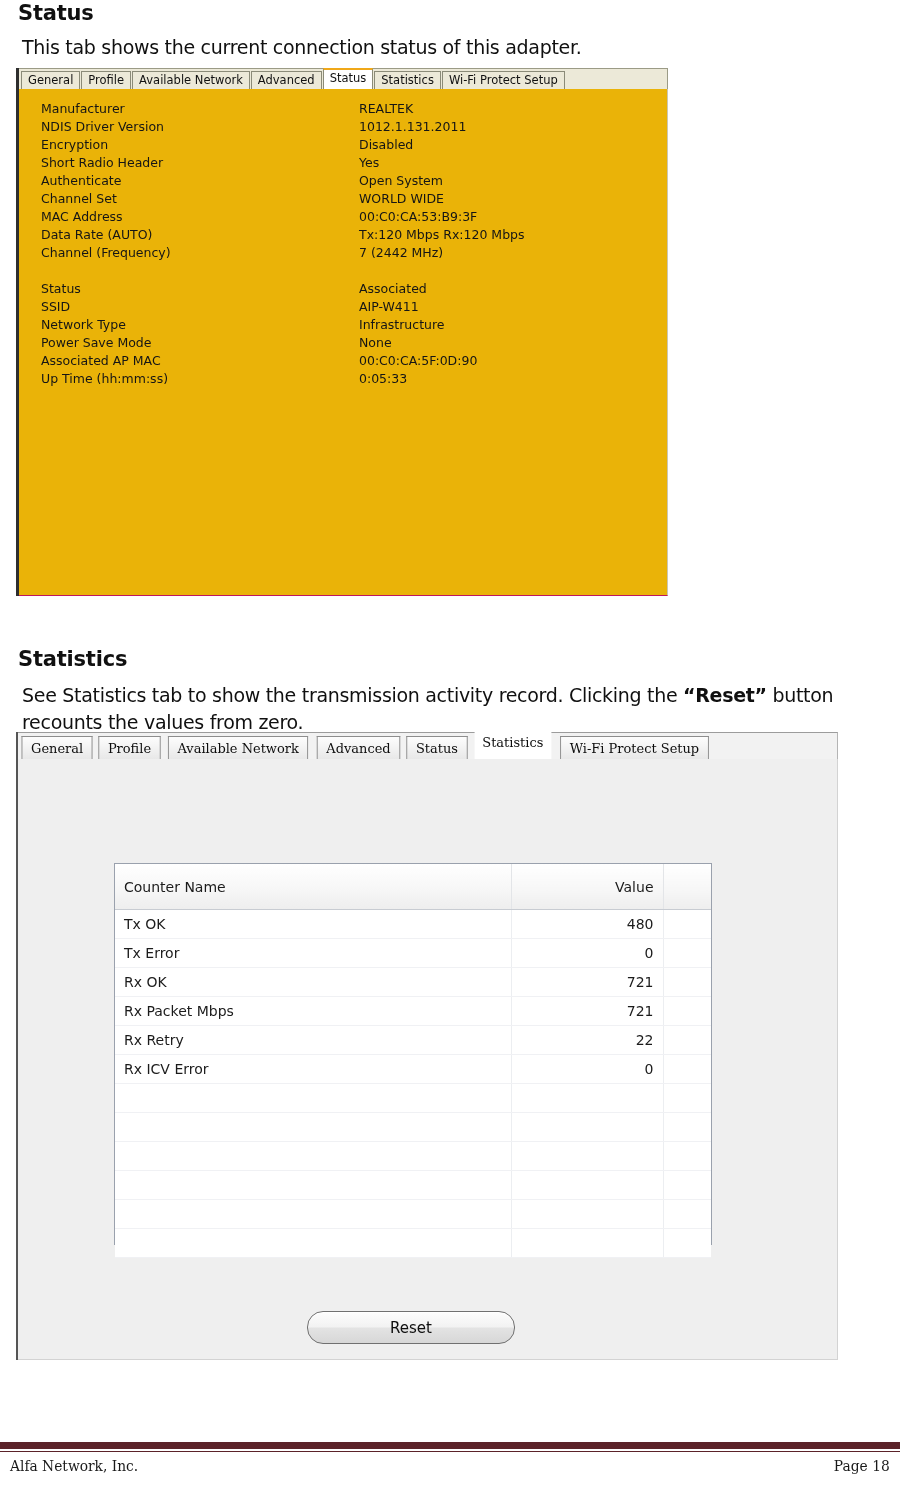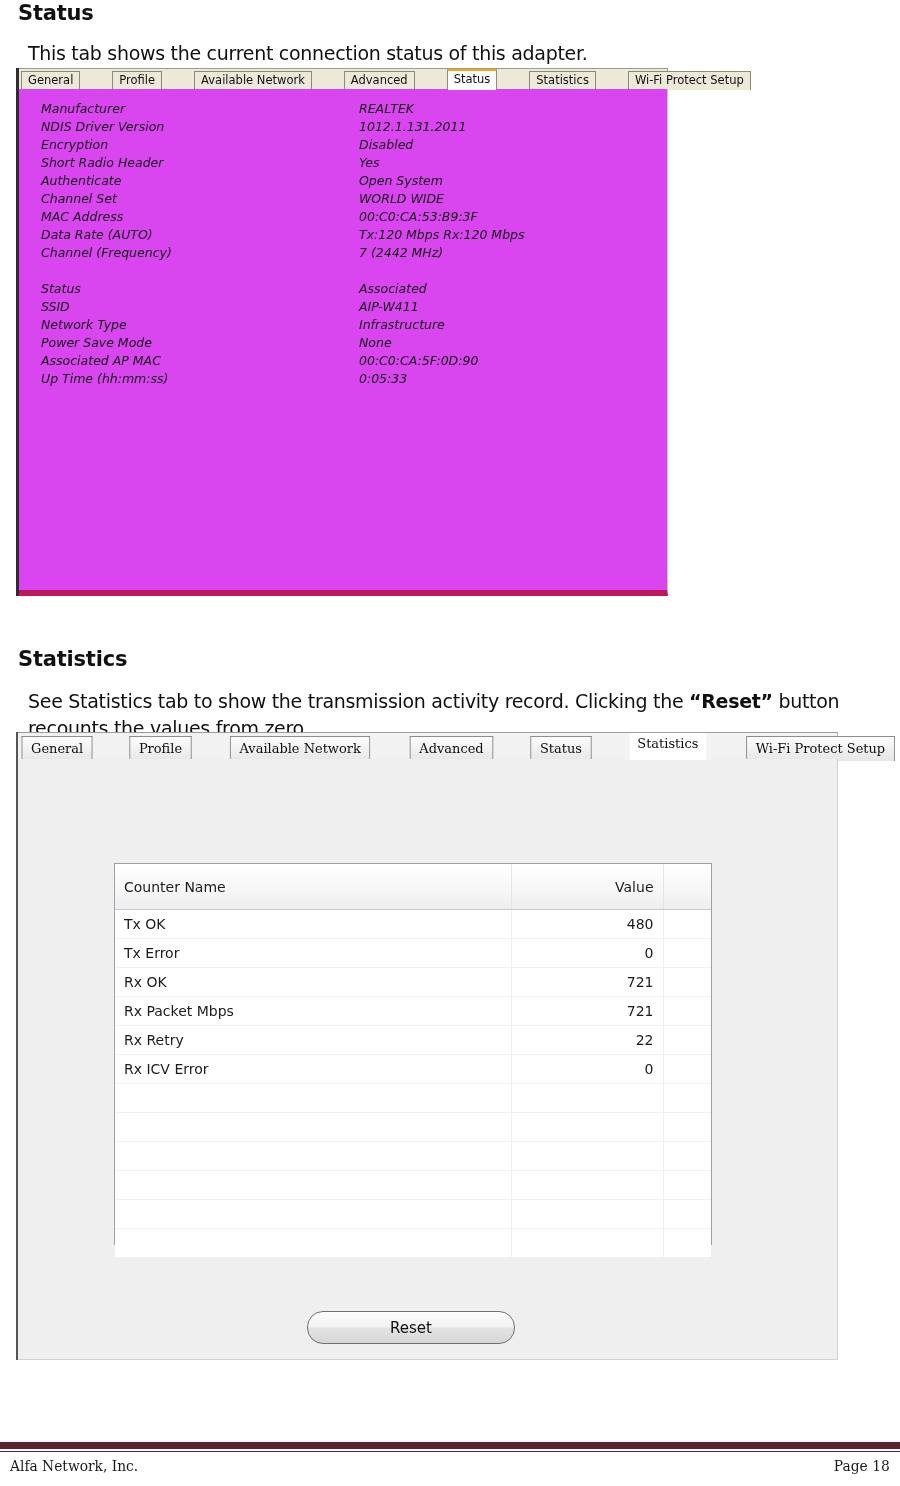--- a/index.html
+++ b/index.html
@@ -29,35 +29,34 @@
     font-weight: bold;
     margin: 0;
     padding: 0;
     letter-spacing: -0.2px;
     color: #101010;
   }
   p.section-body {
     font-family: "DejaVu Sans", sans-serif;
     font-size: 19px;
     font-weight: 400;
-    margin: 10px;
+    margin: 4px;
     padding: 0;
     line-height: 27px;
     color: #101010;
     letter-spacing: -0.3px;
   }
   p.section-body b { font-weight: bold; }
 
   
   .tabstrip {
     display: flex;
-    align-items: center;
+    align-items: flex-end;
     position: relative;
     box-sizing: border-box;
-    gap: 31px;
   }
   .tabstrip .filler {
     flex: 1 1 auto;
     align-self: stretch;
   }
 
   
   .status-shot {
     position: absolute;
     left: 16px;
@@ -105,24 +104,23 @@
     border-bottom: 1px solid #8b8b78;
     background: #ece9d8;
     height: 20px;
   }
   .status-panel {
     position: absolute;
     left: 0;
     top: 21px;
     right: 0;
     bottom: 0;
-    background: #d946ef;
+    background: #eab308;
     border-right: 1px solid #c9c6b6;
-    border-bottom: 6px solid #be185d;
-    font-style: italic;
+    border-bottom: 1px solid #be185d;
   }
   .status-rows {
     position: absolute;
     left: 22px;
     top: 11px;
     width: 600px;
   }
   .status-row {
     display: flex;
     height: 18px;

